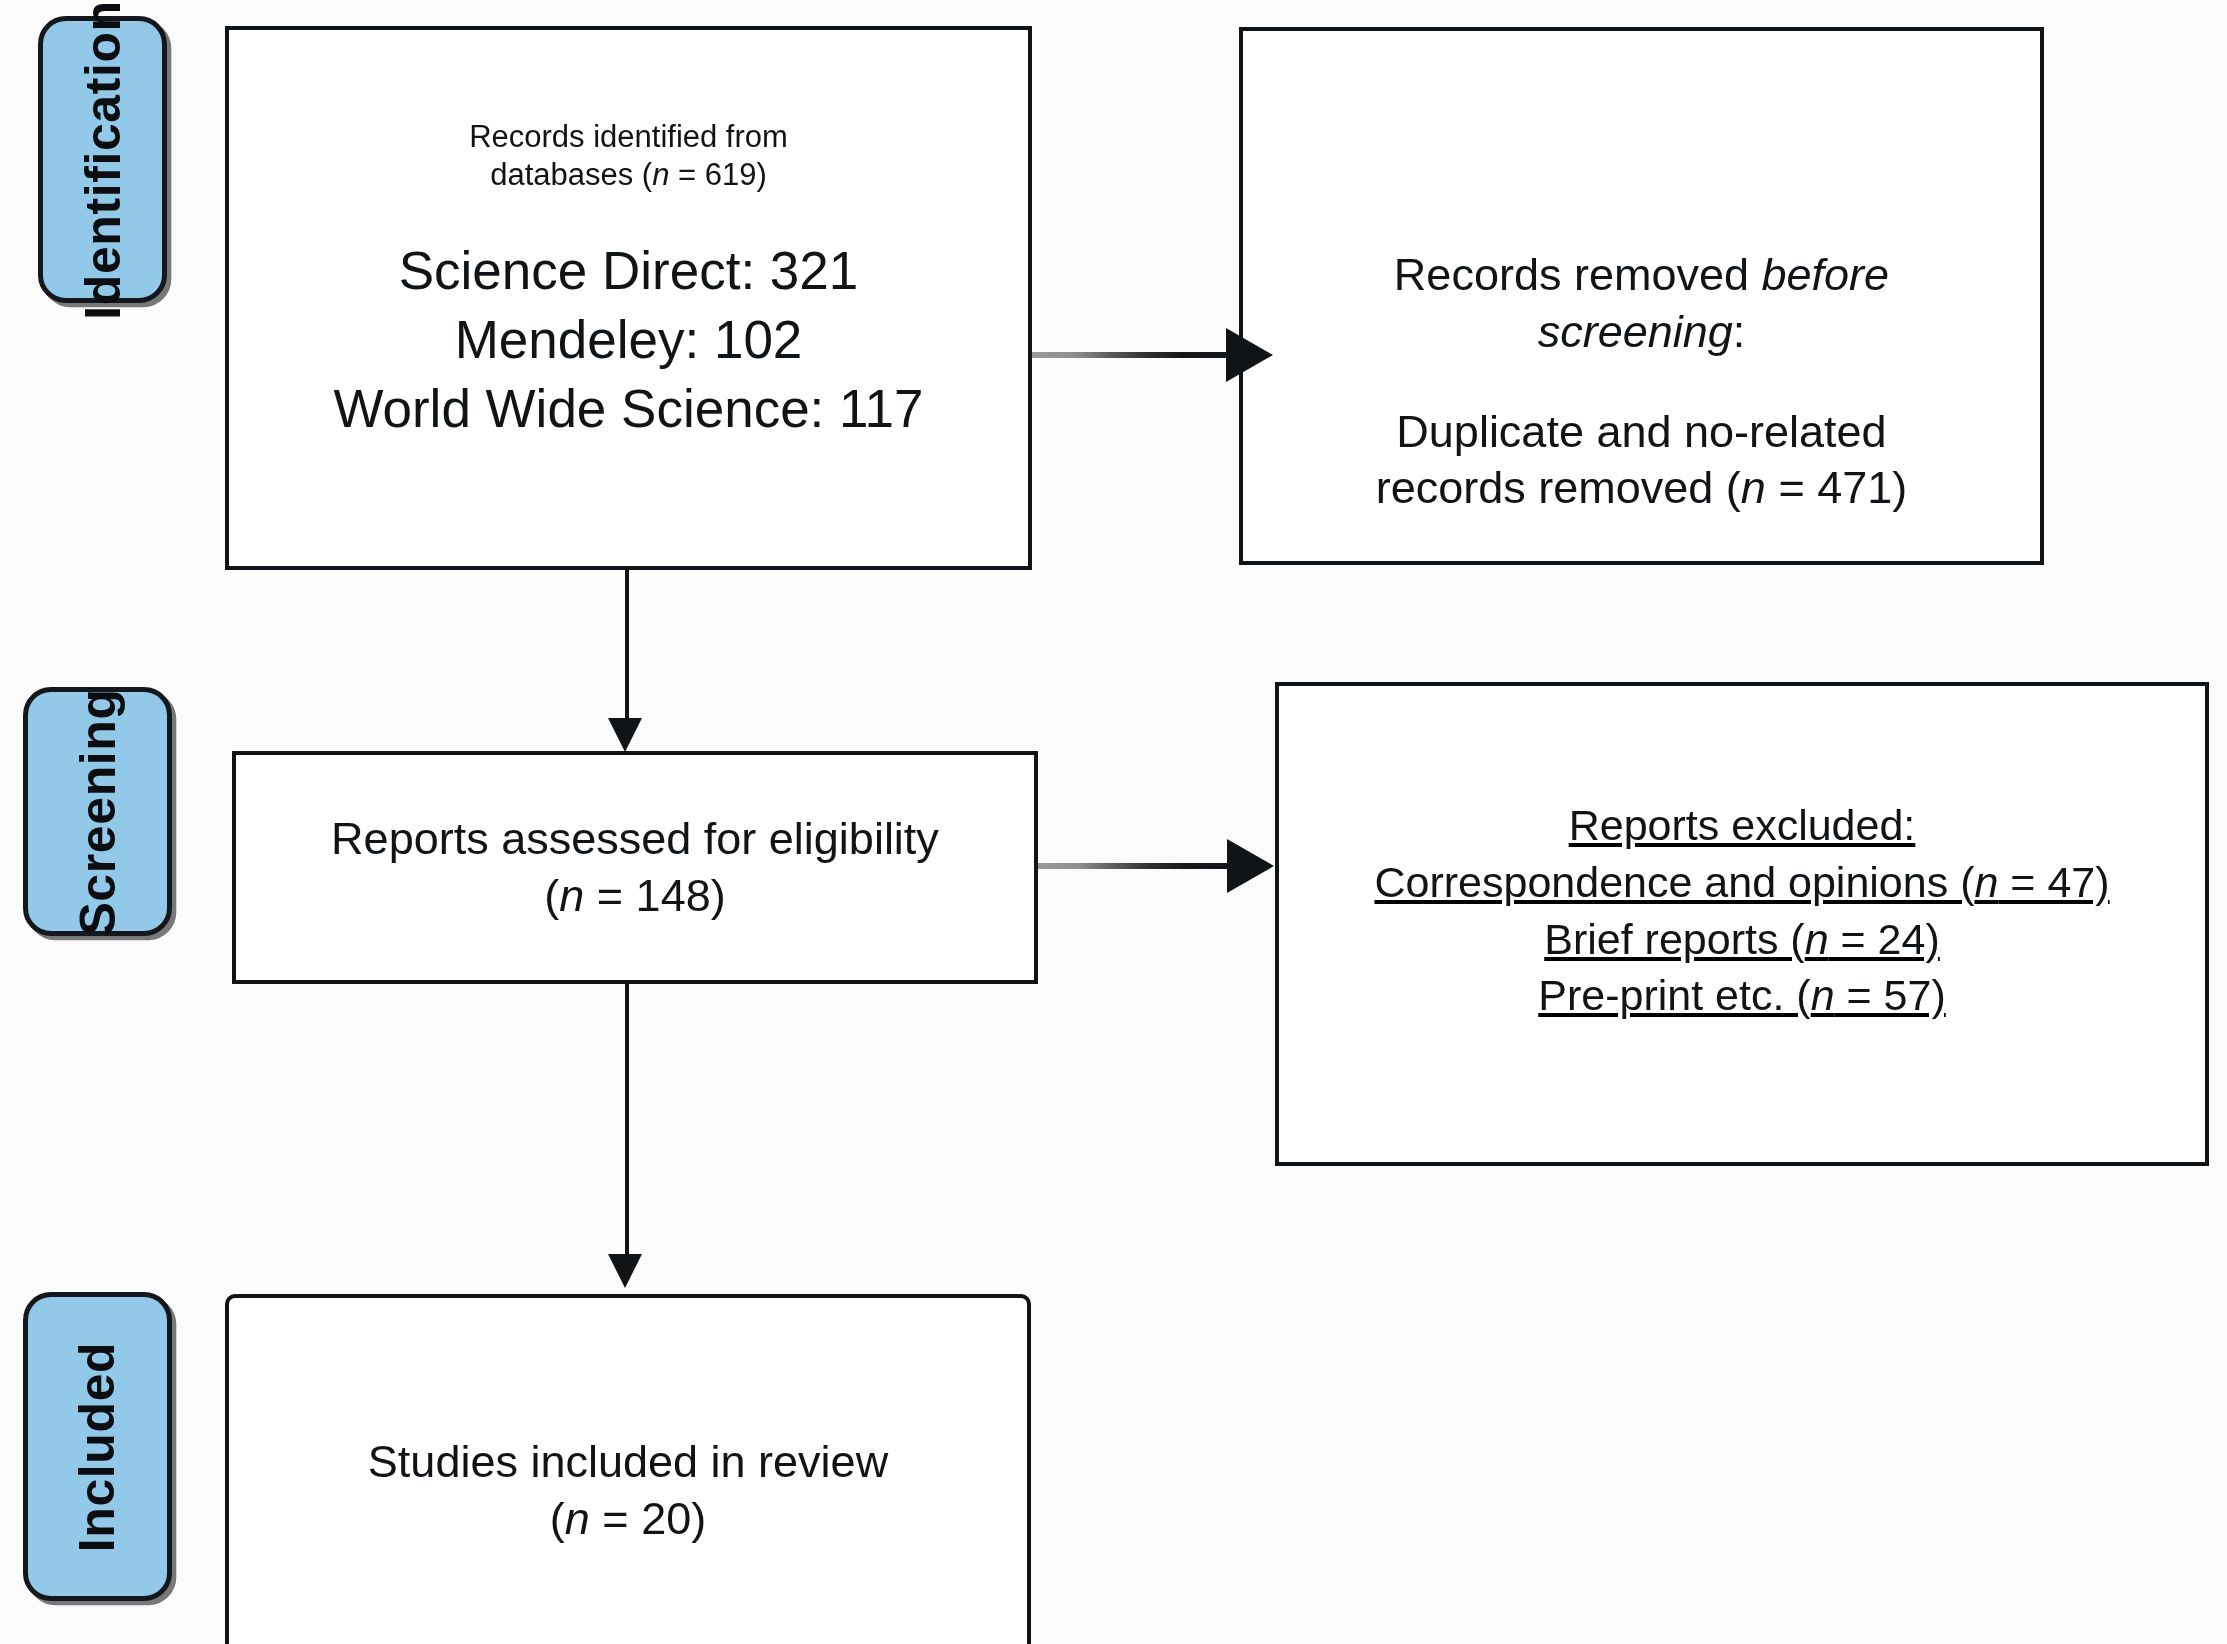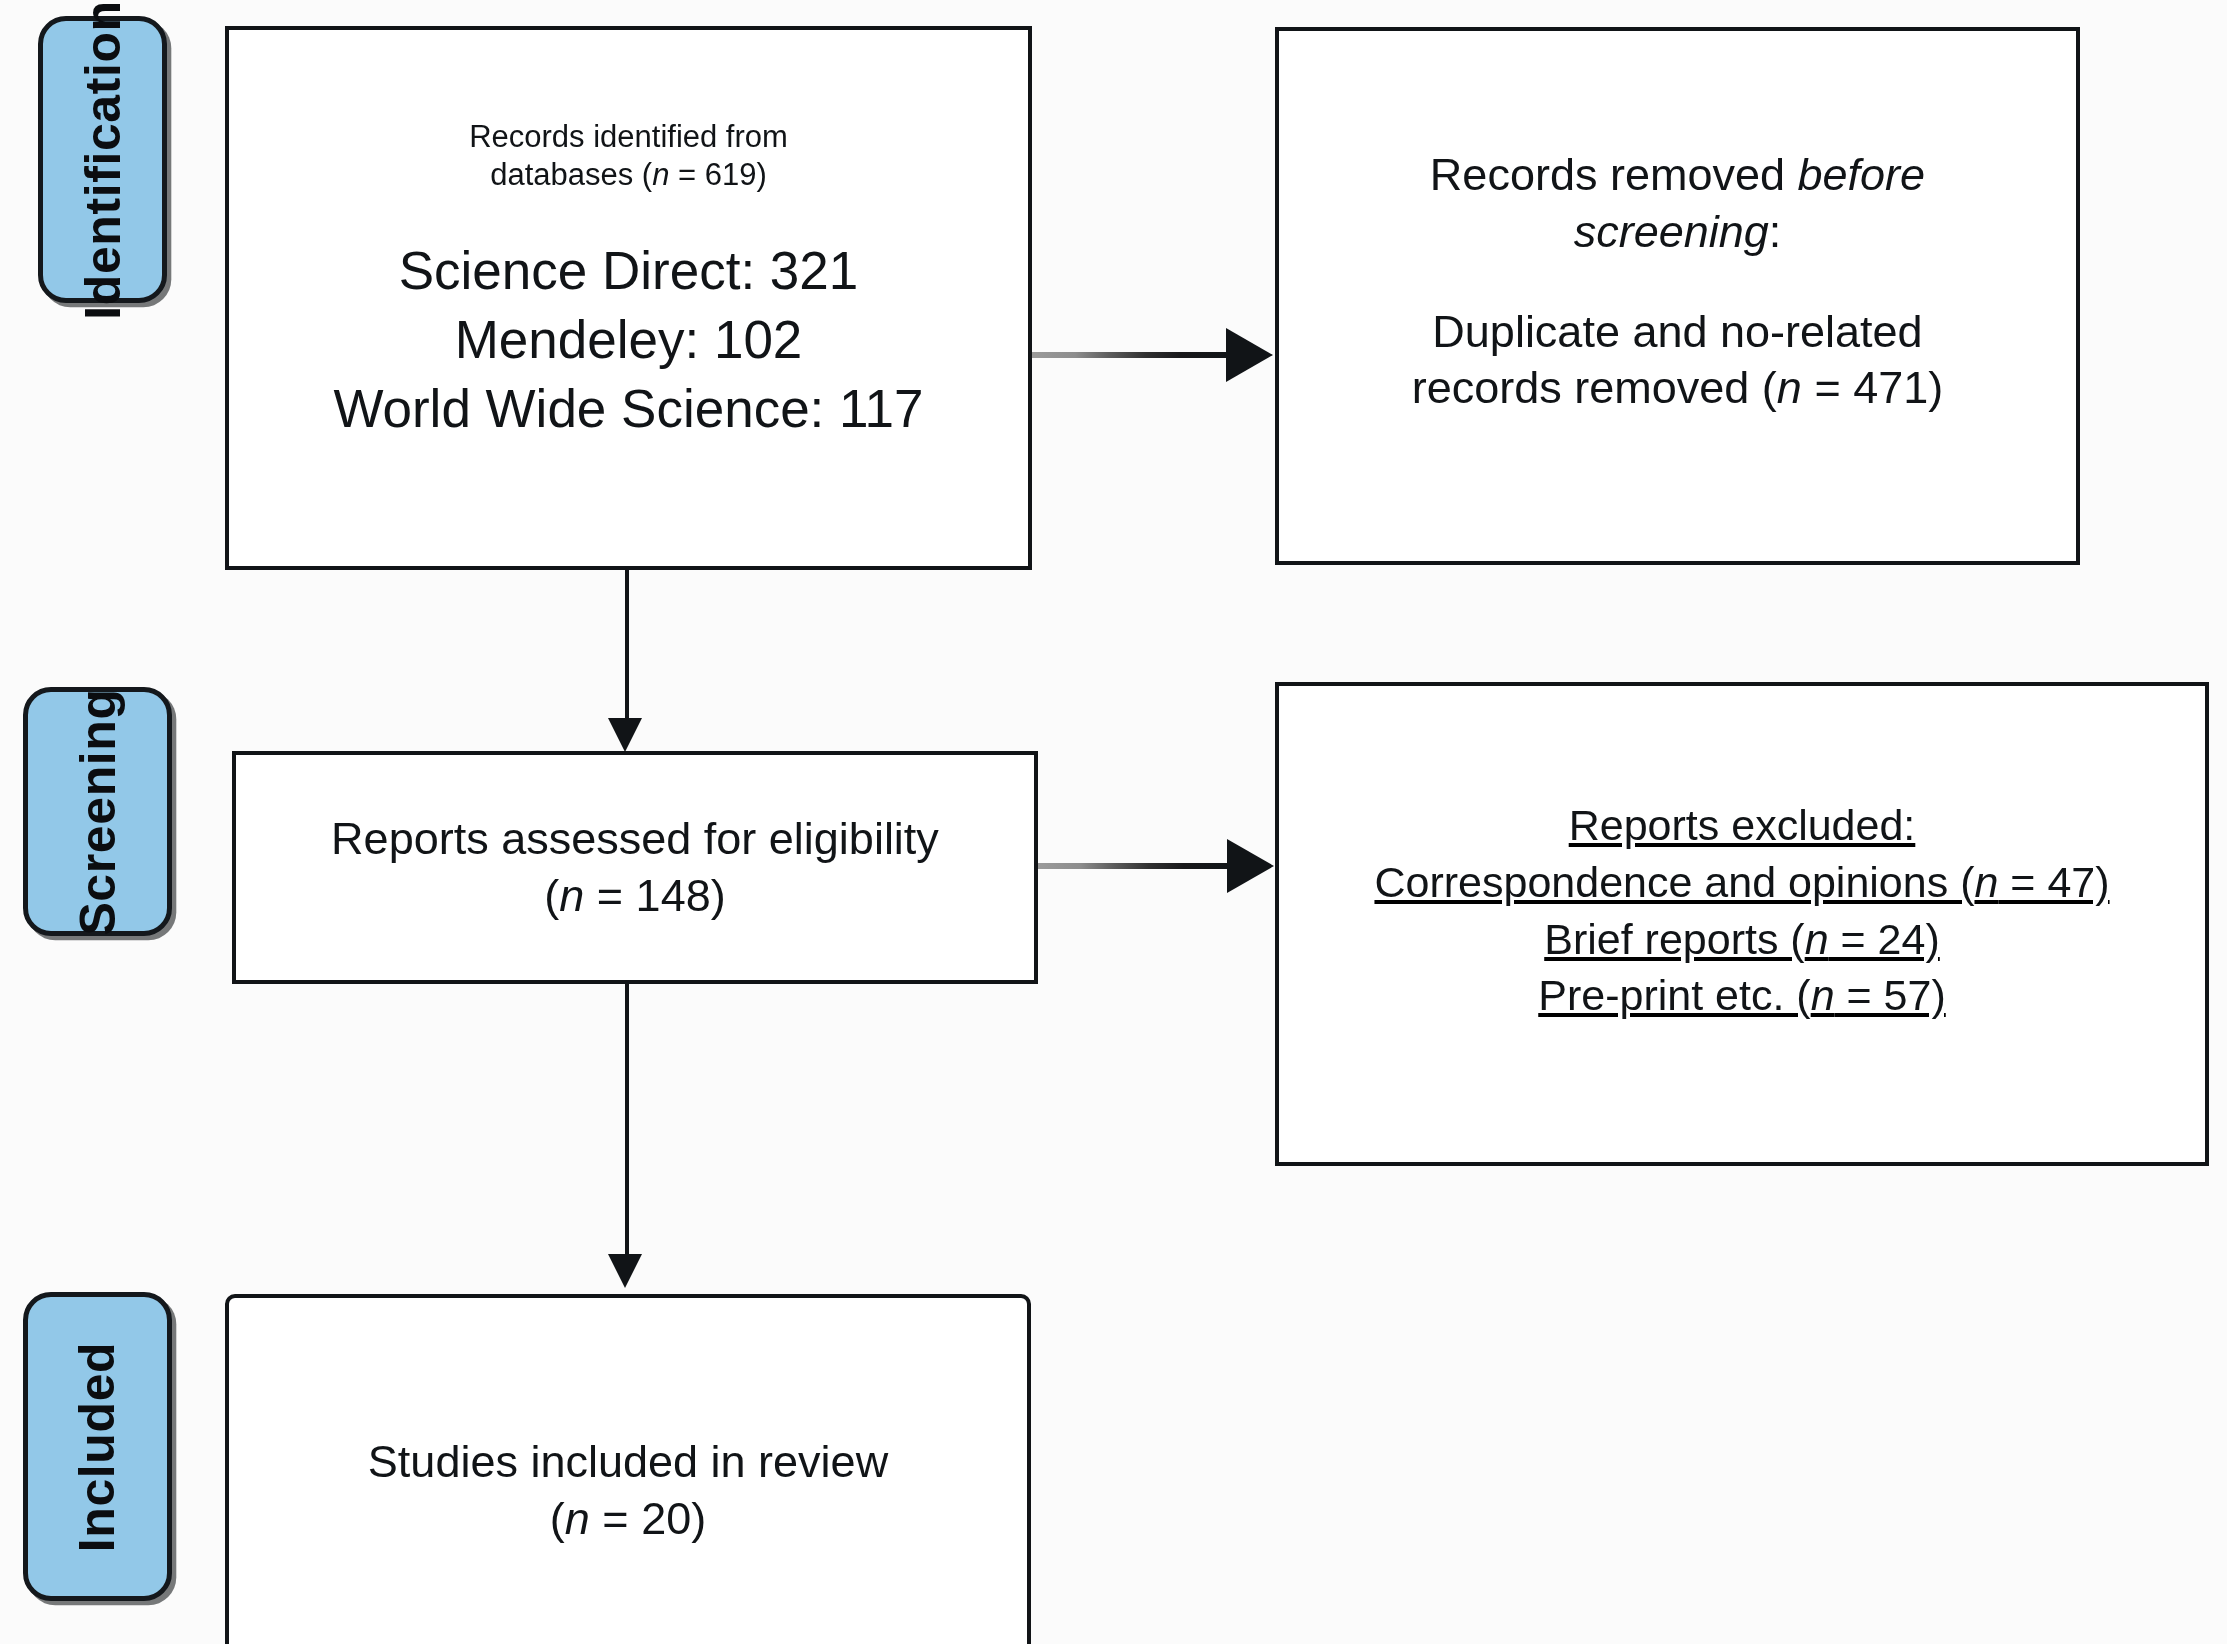--- a/index.html
+++ b/index.html
@@ -59,21 +59,21 @@
     text-align: center;
     color: #111417;
     font-size: 45px;
     line-height: 1.26;
   }
   .flow-box .line { display: block; }
   .flow-box .spacer { display: block; height: 43px; }
   .flow-box i { font-style: italic; }
 
   #box-records-identified { left: 225px;  top: 25.5px;   width: 807px; height: 544px; }
-  #box-records-removed    { left: 1275px; top: 27px;   width: 805px; height: 538px; }
+  #box-records-removed    { left: 1239px; top: 27px;   width: 805px; height: 538px; align-items: flex-end; }
   #box-reports-assessed   { left: 232px;  top: 751px; width: 806px; height: 233px; }
   #box-reports-excluded   { left: 1275px; top: 682px; width: 934px; height: 484px; text-decoration: underline; }
   #box-studies-included   { left: 225px;  top: 1294px; width: 806px; height: 400px; border-radius: 10px; }
 
   #box-records-identified .box-body { padding-bottom: 33px; }
   #box-records-removed .box-body    { padding-bottom: 28px; }
   #box-reports-excluded .box-body   { padding-bottom: 27px; }
   #box-studies-included .box-body   { padding-bottom: 6px; }
 
   #box-records-identified .top-group { font-size: 31px; line-height: 1.22; }

